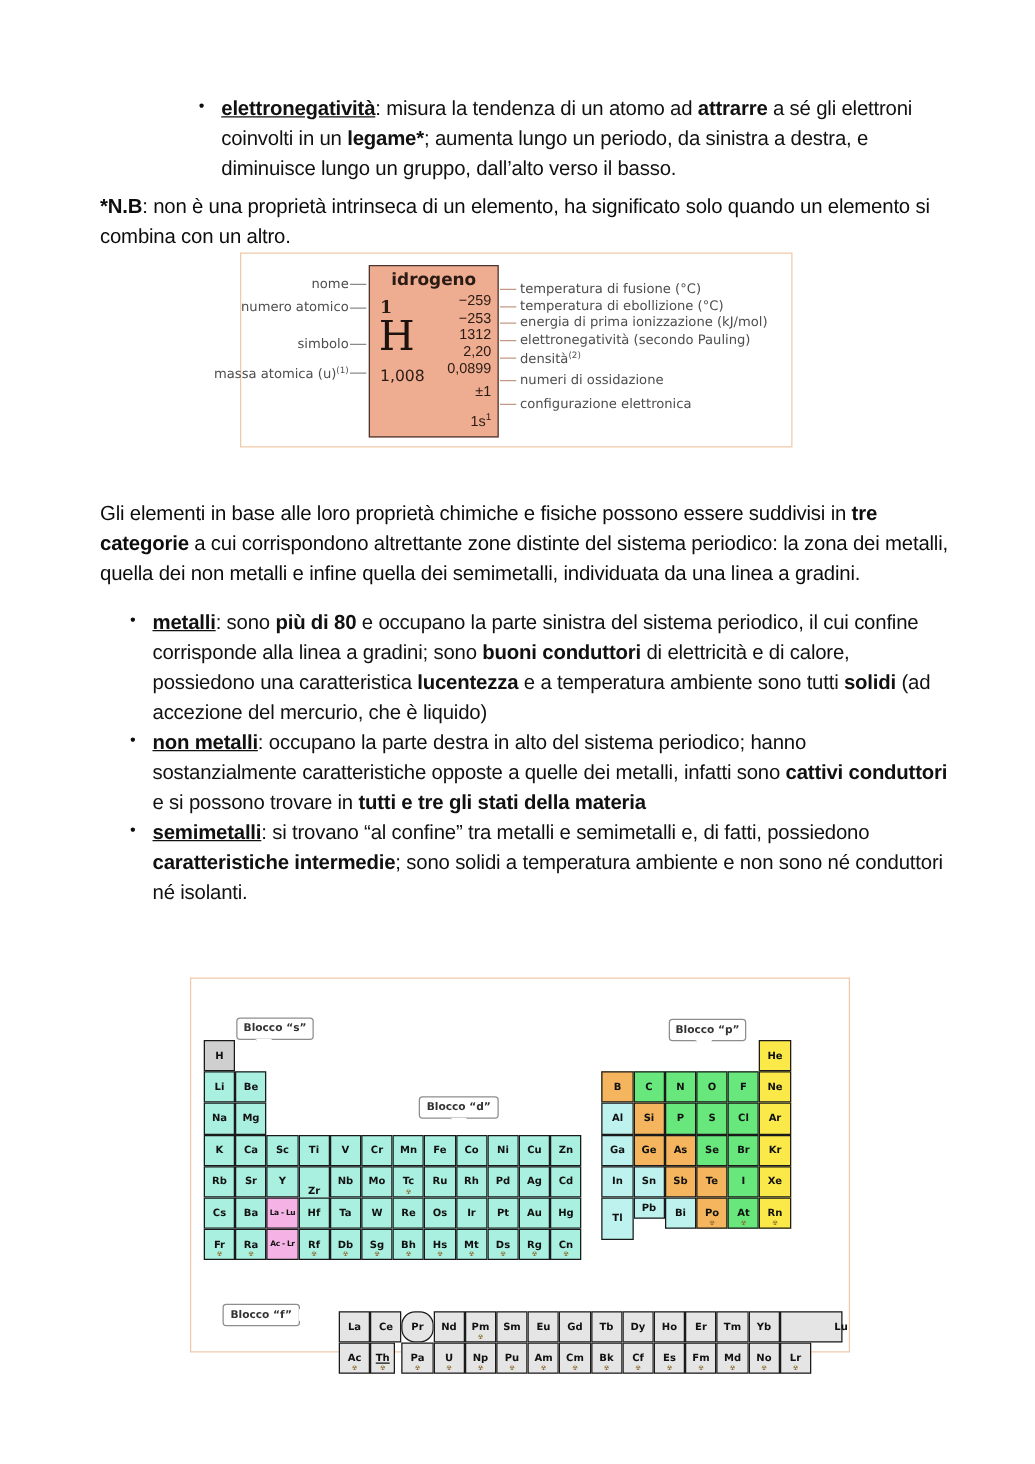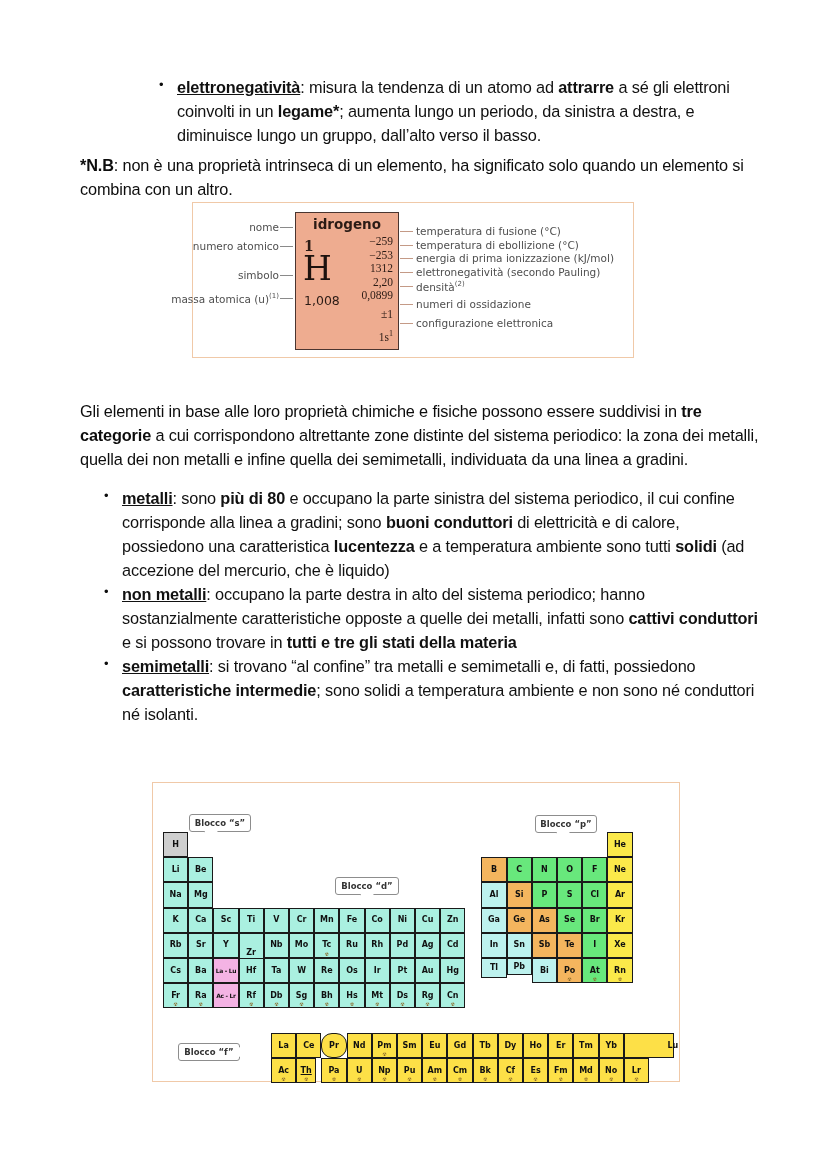--- a/index.html
+++ b/index.html
@@ -122,21 +122,21 @@
     top: 80px;
     font-family: "DejaVu Sans", sans-serif;
     font-size: 12.5px;
     color: #2b1b15;
   }
   .h-right-vals {
     position: absolute;
     right: 5px;
     top: 22px;
     text-align: right;
-    font-family: Liberation Serif, serif;
+    font-family: Liberation Sans, sans-serif;
     font-size: 11.5px;
     line-height: 13.6px;
     color: #2b1b15;
   }
   .h-right-vals div { white-space: nowrap; }
   .h-right-vals .gap { margin-top: 5px; }
   .h-right-vals sup { font-size: 8px; }
 
   .h-left-labels {
     position: absolute;
@@ -235,21 +235,21 @@
     font-weight: normal;
     line-height: 5px;
   }
   
   .c-h      { background: #cfcfcf; }
   .c-metal  { background: #aaf0e0; }
   .c-lanth  { background: #f4b3e4; }
   .c-semi   { background: #f4b55e; }
   .c-nonmet { background: #68e87c; }
   .c-noble  { background: #fbe94a; }
-  .c-fblock { background: #fde047; }
+  .c-fblock { background: #e5e5e5; margin-top: 16px; }
   .c-pmetal { background: #bdf2ee; }
 
   
   .callout {
     position: absolute;
     background: #ffffff;
     border: 1px solid #8d8d8d;
     border-radius: 3px;
     font-family: "DejaVu Sans", sans-serif;
     font-weight: bold;
@@ -566,21 +566,21 @@
       </div>
       <div class="pt-cell c-metal" style="left: 236.8px; top: 175px; width: 25.2px; height: 25.2px;">
         <span>Pt</span>
       </div>
       <div class="pt-cell c-metal" style="left: 262px; top: 175px; width: 25.2px; height: 25.2px;">
         <span>Au</span>
       </div>
       <div class="pt-cell c-metal" style="left: 287.2px; top: 175px; width: 25.2px; height: 25.2px;">
         <span>Hg</span>
       </div>
-      <div class="pt-cell c-pmetal" style="left: 328.4px; top: 175px; width: 25.2px; height: 20px;">
+      <div class="pt-cell c-pmetal" style="left: 328.4px; top: 175px; width: 25.2px; height: 34px;">
         <span>Tl</span>
       </div>
       <div class="pt-cell c-pmetal" style="left: 353.6px; top: 175px; width: 25.2px; height: 17px;">
         <span>Pb</span>
       </div>
       <div class="pt-cell c-pmetal" style="left: 378.8px; top: 175px; width: 25.2px; height: 25.2px;">
         <span>Bi</span>
       </div>
       <div class="pt-cell c-semi" style="left: 404px; top: 175px; width: 25.2px; height: 25.2px;">
         <span>Po</span>

